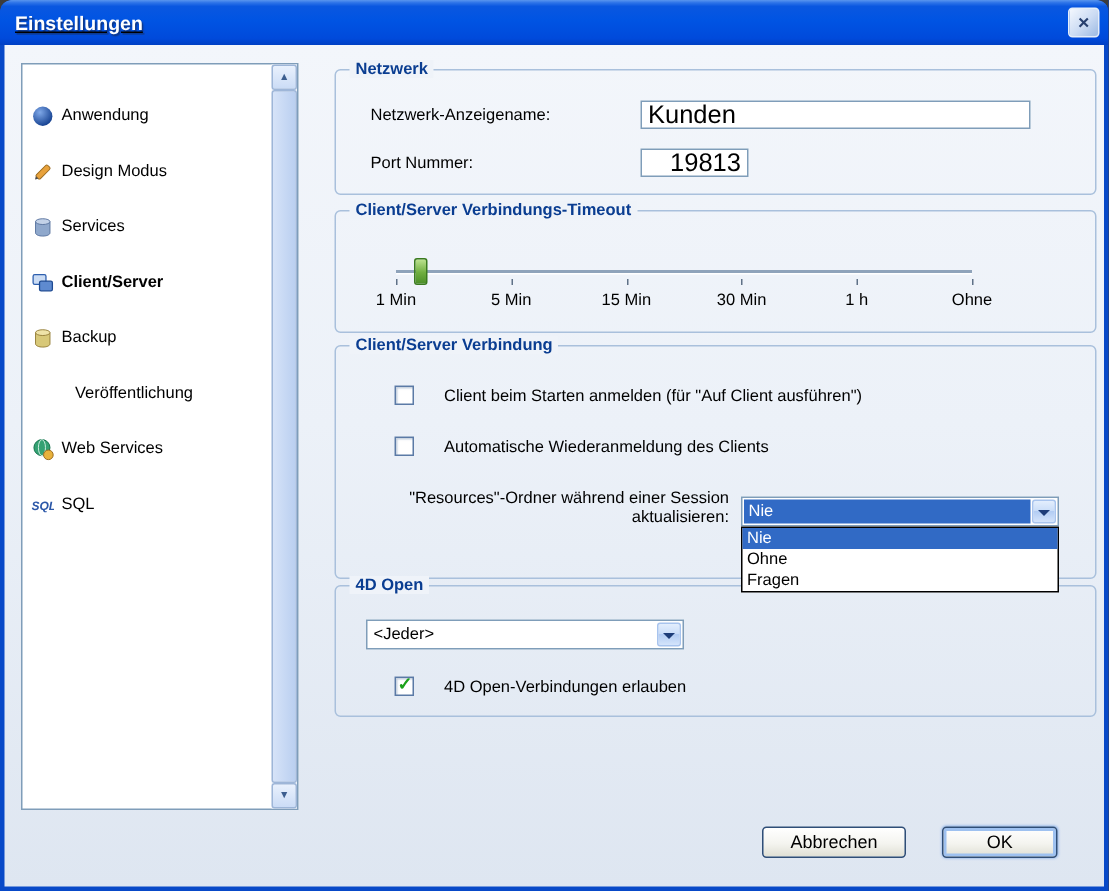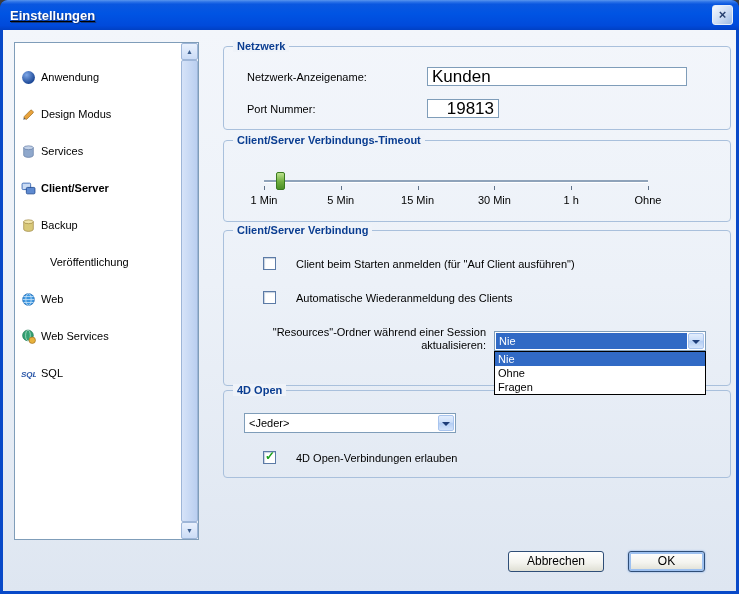--- a/index.html
+++ b/index.html
@@ -181,30 +181,20 @@
               </svg>
           </span>
           <span class="tree-label">Backup</span>
         </div>
 
 
         <div class="tree-item indent">
           <span class="tree-label">Veröffentlichung</span>
         </div>
 
-        <div class="tree-item">
-          <span class="icon">
-            <svg viewBox="0 0 14 14">
-                <circle cx="7" cy="7" r="5.5" fill="#3E97E0" stroke="#1B5EA8" stroke-width="0.6"></circle>
-                <ellipse cx="7" cy="7" rx="2.5" ry="5.5" fill="none" stroke="#CDE6F8" stroke-width="0.7"></ellipse>
-                <path d="M1.5 7h11M2.2 4.2h9.6M2.2 9.8h9.6" stroke="#CDE6F8" stroke-width="0.7" fill="none"></path>
-              </svg>
-          </span>
-          <span class="tree-label">Web</span>
-        </div>
 
         <div class="tree-item">
           <span class="icon">
             <svg viewBox="0 0 14 14">
                 <circle cx="6.5" cy="6" r="5" fill="#35A173" stroke="#14714C" stroke-width="0.6"></circle>
                 <ellipse cx="6.5" cy="6" rx="2.2" ry="5" fill="none" stroke="#CFEDE0" stroke-width="0.6"></ellipse>
                 <circle cx="10.5" cy="10.5" r="3" fill="#E8B23C" stroke="#9A6A1E" stroke-width="0.6"></circle>
               </svg>
           </span>
           <span class="tree-label">Web Services</span>

